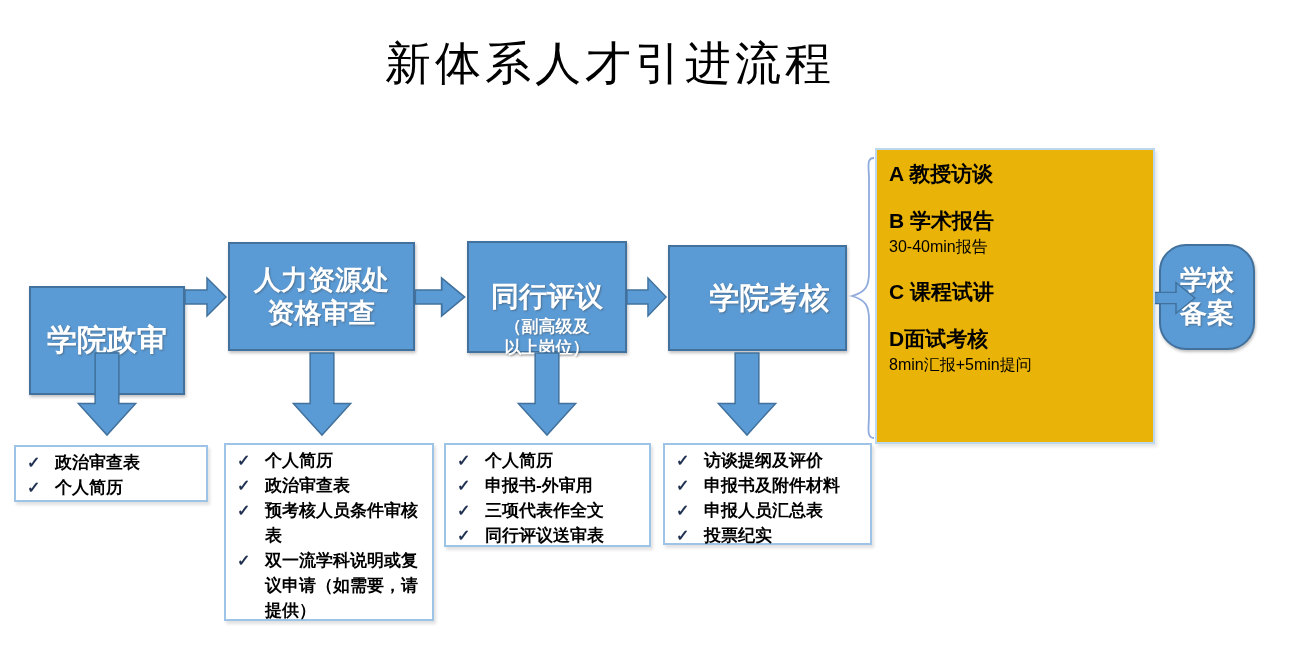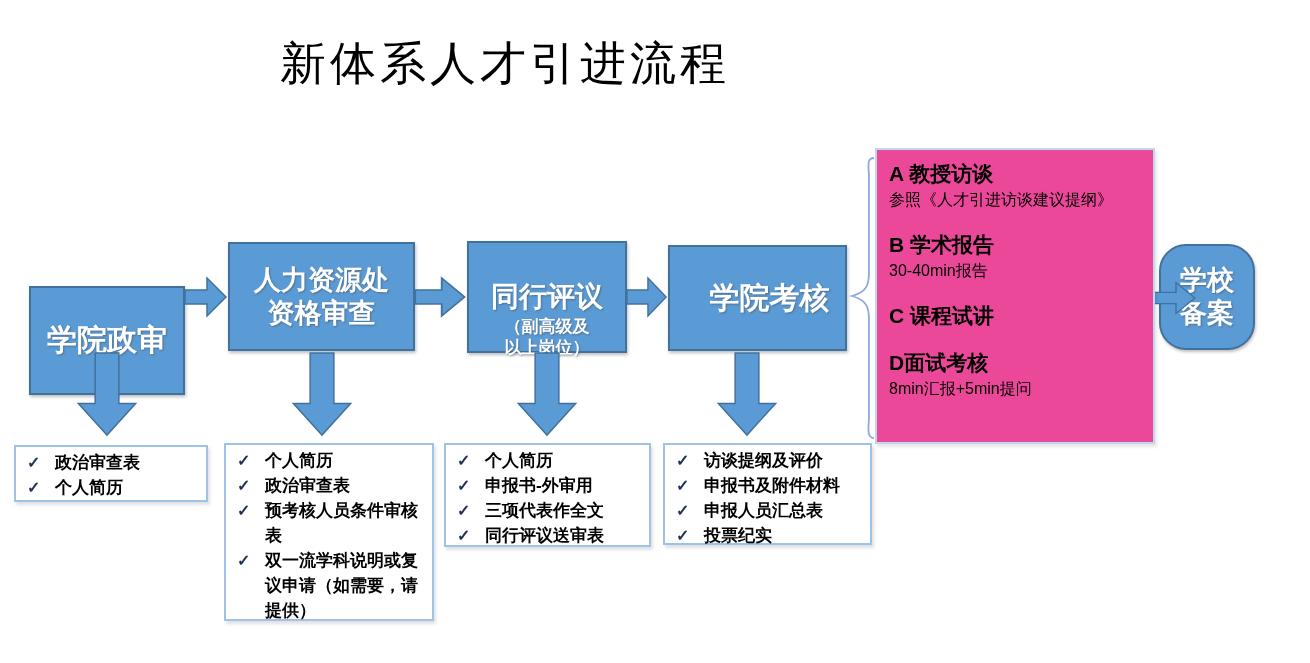--- a/index.html
+++ b/index.html
@@ -2,38 +2,38 @@
 <html><head>
 <meta charset="utf-8">
 <style>
   * { margin:0; padding:0; box-sizing:border-box; }
   body { background:#ffffff; font-family:"Liberation Sans", sans-serif; }
   .canvas {
     position:relative; width:1310px; height:663px; background:#ffffff; overflow:hidden;
   }
   .title {
     position:absolute; left:280px; top:28px; width:660px; height:70px;
-    line-height:70px; text-align:left; font-size:46px; letter-spacing:4px;
+    line-height:70px; text-align:center; font-size:46px; letter-spacing:4px;
     color:#000; font-weight:500;
   }
   .stage {
     position:absolute; background:#5b9bd5; border:2px solid #41719c;
     color:#ffffff; display:flex; flex-direction:column; align-items:center;
     justify-content:center; text-align:center; font-weight:bold;
     box-shadow:1px 2px 3px rgba(0,0,0,0.25);
   }
   .stage-label { white-space:pre-line; line-height:1.22; text-shadow:1px 1px 2px rgba(60,60,60,0.45); }
   .stage-sub   { white-space:pre-line; line-height:1.25; font-size:17px; margin-top:2px; text-shadow:1px 1px 2px rgba(60,60,60,0.45); }
   .fs30 { font-size:30px; }
   .fs27 { font-size:27px; }
   .fs28 { font-size:28px;margin-top:44px; }
   .arrow-svg { position:absolute; display:block; }
   .panel {
     position:absolute; left:875px; top:148px; width:280px; height:296px;
-    background:#ec4899; border:2px solid #bdd7ee; padding:10px 12px;
+    background:#eab308; border:2px solid #bdd7ee; padding:10px 12px;
     box-shadow:2px 3px 3px rgba(0,0,0,0.10);
   }
   .panel-group { margin-bottom:19px; }
   .panel-heading { font-size:21px; font-weight:bold; color:#000; line-height:28px; }
   .panel-detail  { font-size:16px; color:#000; line-height:24px; }
   .note {
     position:absolute; background:#ffffff; border:2px solid #9dc3e6;
     padding:3px 8px 3px 8px; box-shadow:2px 3px 3px rgba(0,0,0,0.12);
   }
   .check-row { display:flex; align-items:flex-start; }
@@ -102,21 +102,20 @@
     <path d="M19 1 H43 V52 H60 L31 84 L2 52 H19 Z" fill="#5b9bd5" stroke="#41719c" stroke-width="1.5"></path>
   </svg>
 
   <svg class="arrow-svg" style="left:843px; top:156px;" width="32" height="284" viewBox="0 0 32 284">
     <path d="M31 2 C23 2 26 11 26 23 L26 116 C26 130 23 136 9 140 C23 144 26 150 26 164 L26 259 C26 271 23 282 31 282" fill="none" stroke="#8faadc" stroke-width="1.8"></path>
   </svg>
 
   <div class="panel">
     <div class="panel-group">
       <div class="panel-heading">A 教授访谈</div>
-      <div class="panel-detail">参照《人才引进访谈建议提纲》</div>
     </div>
     <div class="panel-group">
       <div class="panel-heading">B 学术报告</div>
       <div class="panel-detail">30-40min报告</div>
     </div>
     <div class="panel-group">
       <div class="panel-heading">C 课程试讲</div>
     </div>
     <div class="panel-group">
       <div class="panel-heading">D面试考核</div>

